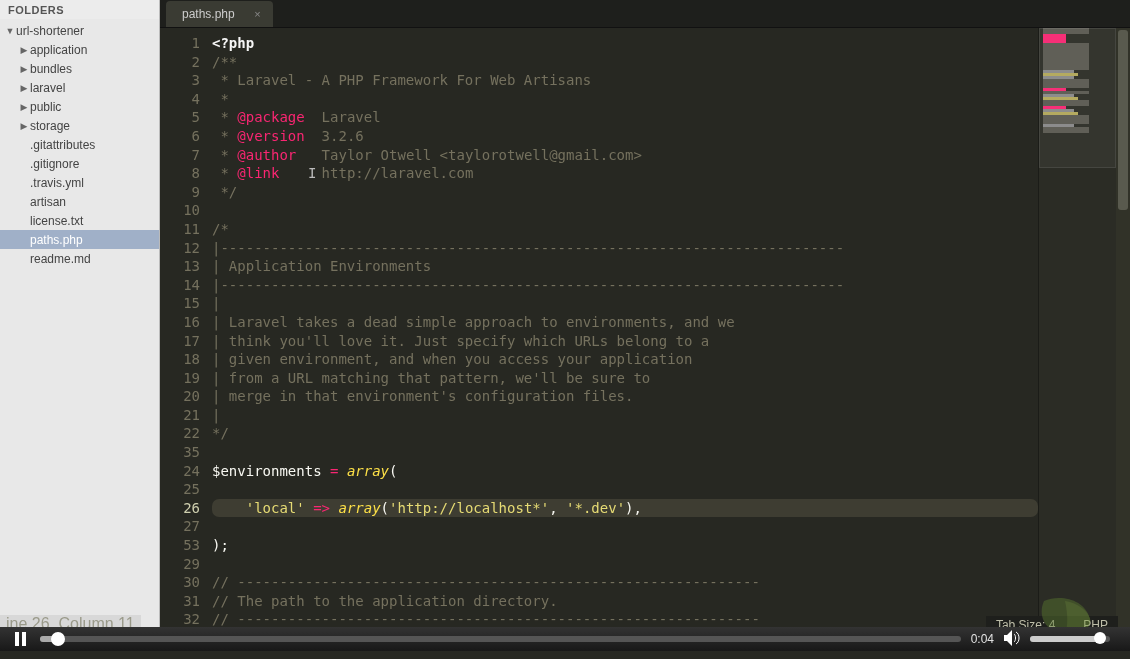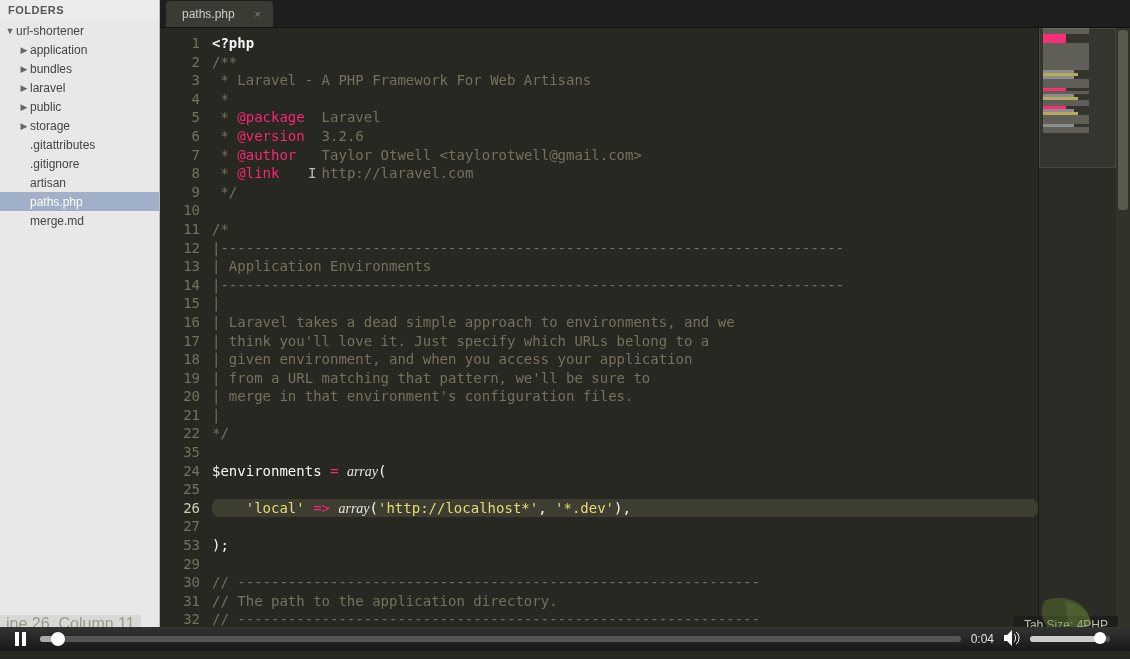--- a/index.html
+++ b/index.html
@@ -114,21 +114,21 @@
       position:relative;
     }
     .line{height:18.6px;position:relative;}
     .hl-line{background:#3e3d32;border-radius:7px;}
     
     .c-openphp{color:#f5f5f5;font-weight:bold;}
     .c-cmt{color:#75715e;}
     .c-tag{color:#f92672;}
     .c-var{color:#f8f8f2;}
     .c-op{color:#f92672;}
-    .c-fn{color:#e5e5e5;font-style:italic;font-family:Liberation Serif, serif;}
+    .c-fn{color:#fde047;font-style:italic;}
     .c-str{color:#e6db74;}
     .c-punc{color:#f8f8f2;}
     
     .minimap{
       width:78px;
       background:#2b2c25;
       position:relative;
       border-left:1px solid #1b1c18;
       overflow:hidden;
       font-size:2px;
@@ -185,21 +185,21 @@
     }
     
     .status-left{
       position:absolute;left:0;bottom:0;height:20px;padding:0 6px;
       color:#9a9a8a;font-size:16px;background:#d8d8d8;
       max-width:160px;overflow:hidden;white-space:nowrap;
     }
     .status-right{
       position:absolute;right:12px;top:auto;bottom:25px;height:18px;
       color:#bdbda8;font-size:12px;font-family:sans-serif;
-      display:flex;align-items:flex-start;background:#1e1f1c;padding:2px 10px;
+      display:flex;gap:28px;align-items:flex-start;background:#1e1f1c;padding:2px 10px;
     }
   </style>
 </head>
 <body>
 
 <div class="sidebar">
   <div class="sidebar-header">FOLDERS</div>
   <div class="tree" id="tree">
       <div class="tree-item ind0">
         <span class="arrow">▼</span>
@@ -228,29 +228,37 @@
       <div class="tree-item ind1">
         <span class="noarrow"></span>
         <span class="tree-label">.gitattributes</span>
       </div>
       <div class="tree-item ind1">
         <span class="noarrow"></span>
         <span class="tree-label">.gitignore</span>
       </div>
       <div class="tree-item ind1">
         <span class="noarrow"></span>
+        <span class="tree-label">.travis.yml</span>
+      </div>
+      <div class="tree-item ind1">
+        <span class="noarrow"></span>
         <span class="tree-label">artisan</span>
       </div>
+      <div class="tree-item ind1">
+        <span class="noarrow"></span>
+        <span class="tree-label">license.txt</span>
+      </div>
       <div class="tree-item ind1 selected">
         <span class="noarrow"></span>
         <span class="tree-label">paths.php</span>
       </div>
       <div class="tree-item ind1">
         <span class="noarrow"></span>
-        <span class="tree-label">merge.md</span>
+        <span class="tree-label">readme.md</span>
       </div>
     </div>
   <div class="status-left">ine 26, Column 11</div>
 </div>
 
 <div class="main">
   <div class="tabbar">
     <div class="tab active">
       <span>paths.php</span>
       <span class="tab-close">×</span>

